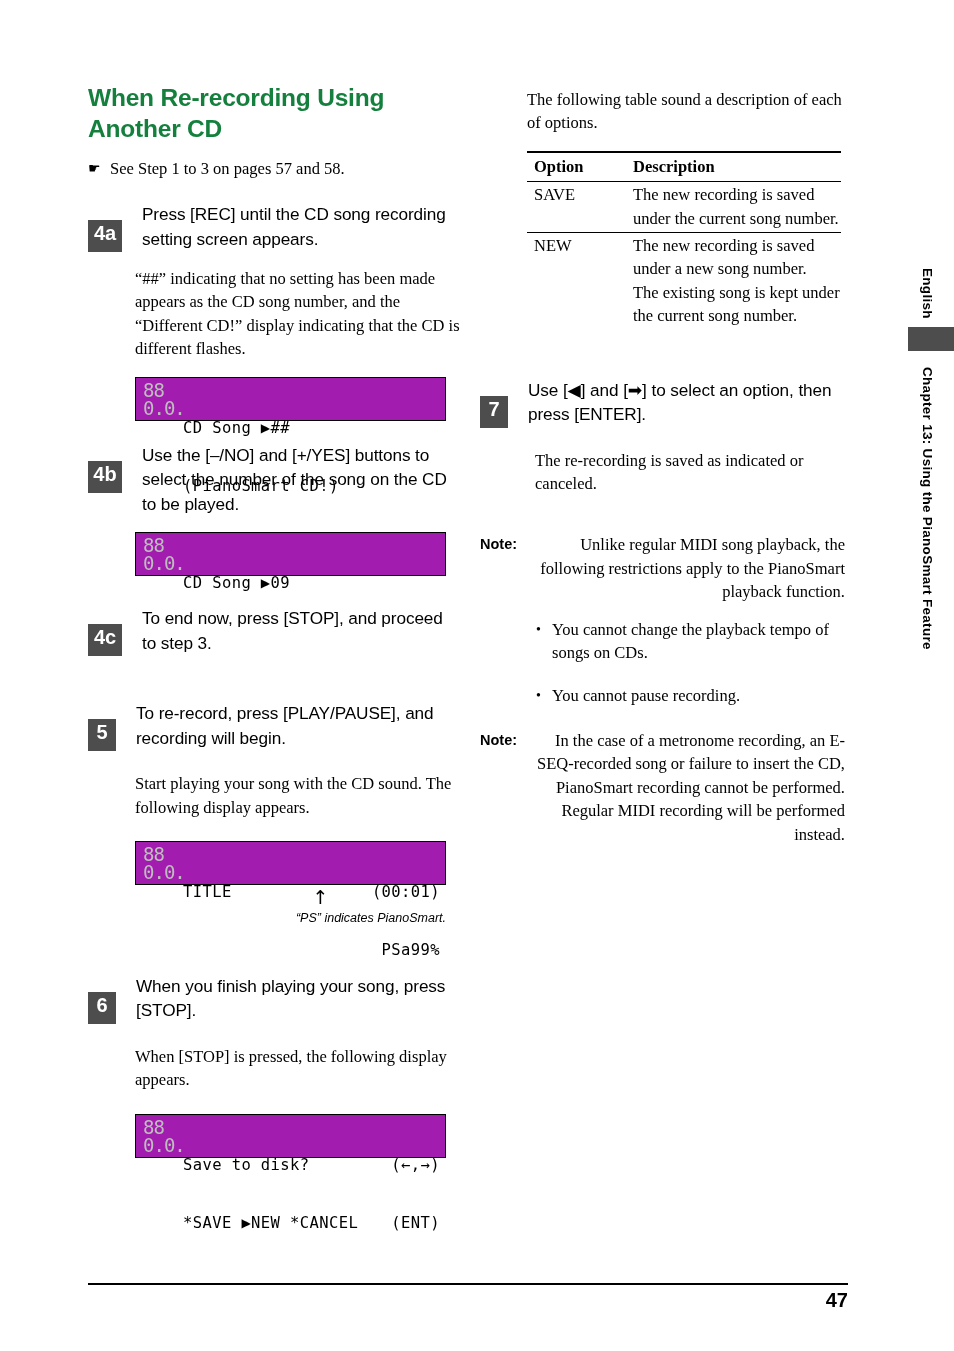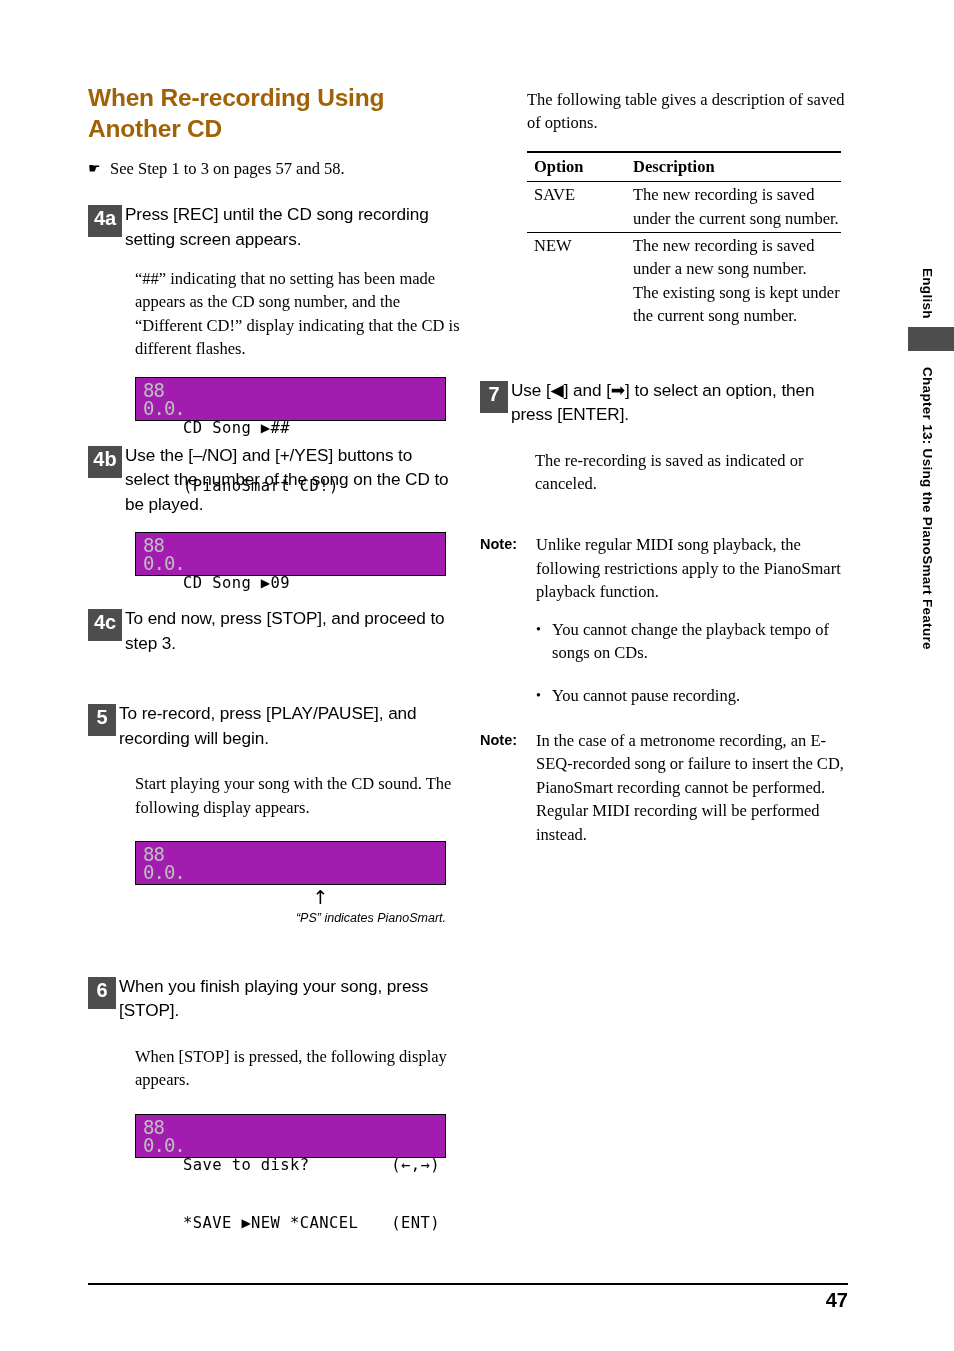--- a/index.html
+++ b/index.html
@@ -36,21 +36,21 @@
   }
 
   
   .h1 {
     font-family: "Liberation Sans", sans-serif;
     font-weight: bold;
     font-size: 24.5px;
     line-height: 31px;
     letter-spacing: -0.2px;
     margin: 0 0 14px 0;
-    color: #a16207;
+    color: #15803d;
   }
 
   
   .seestep {
     display: flex;
     align-items: flex-start;
     font-size: 16.5px;
     line-height: 22px;
     margin-bottom: 16px;
   }
@@ -74,23 +74,23 @@
     color: #ffffff;
     font-family: "Liberation Sans", sans-serif;
     font-weight: bold;
     font-size: 20px;
     line-height: 26px;
     height: 32px;
     min-width: 34px;
     padding: 0 3px;
     text-align: center;
     box-sizing: border-box;
-    margin-right: 3px;
+    margin-right: 20px;
     position: relative;
-    top: 3px;
+    top: 18px;
   }
   .badge.narrow { min-width: 28px; }
   .step-text {
     font-family: "Liberation Sans", sans-serif;
     font-weight: normal;
     font-size: 17.2px;
     line-height: 24.5px;
     letter-spacing: -0.1px;
     flex: 1 1 auto;
   }
@@ -208,21 +208,21 @@
     line-height: 23.4px;
     margin-top: 22px;
   }
   .note-label {
     font-family: "Liberation Sans", sans-serif;
     font-weight: bold;
     font-size: 14.5px;
     line-height: 23.4px;
     flex: 0 0 56px;
   }
-  .note-body { flex: 1 1 auto; }
+  .note-body { flex: 1 1 auto; text-align: right; }
   .bullets {
     margin: 14px 0 0 14px;
   }
   .bullet {
     display: flex;
     align-items: flex-start;
     margin-bottom: 13px;
     font-size: 16.5px;
     line-height: 23.4px;
   }
@@ -358,20 +358,30 @@
       <div class="badge narrow">5</div>
       <div class="step-text">To re-record, press [PLAY/PAUSE], and recording will begin.</div>
     </div>
     <div class="body-p" style="margin-top:22px">Start playing your song with the CD sound. The following display appears.</div>
 
     <div class="lcd" style="margin-top:22px">
       <div class="lcd-seg">
         <span>88</span>
         <span>0.0.</span>
       </div>
+      <div class="lcd-rows">
+        <div class="lcd-row">
+          <span class="l">TITLE</span>
+          <span class="r">(00:01)</span>
+        </div>
+        <div class="lcd-row">
+          <span class="l"></span>
+          <span class="r">PSa99%</span>
+        </div>
+      </div>
     </div>
 
     <div class="arrow-up">↑</div>
     <div class="lcd-caption">“PS” indicates PianoSmart.</div>
 
     <div class="step" style="margin-top:48px">
       <div class="badge narrow">6</div>
       <div class="step-text">When you finish playing your song, press [STOP].</div>
     </div>
     <div class="body-p" style="margin-top:22px">When [STOP] is pressed, the following display appears.</div>
@@ -390,21 +400,21 @@
           <span class="l">*SAVE ▶NEW *CANCEL</span>
           <span class="r">(ENT)</span>
         </div>
       </div>
     </div>
 
   </div>
 
   <div class="col-right">
 
-    <div class="intro-p">The following table gives a description of saved of options.</div>
+    <div class="intro-p">The following table sound a description of each of options.</div>
 
     <table class="opt">
       <thead>
         <tr class="row-top-thick">
           <th class="c1">Option</th>
           <th>Description</th>
         </tr>
       </thead>
       <tbody>
         <tr class="row-top-thin">

